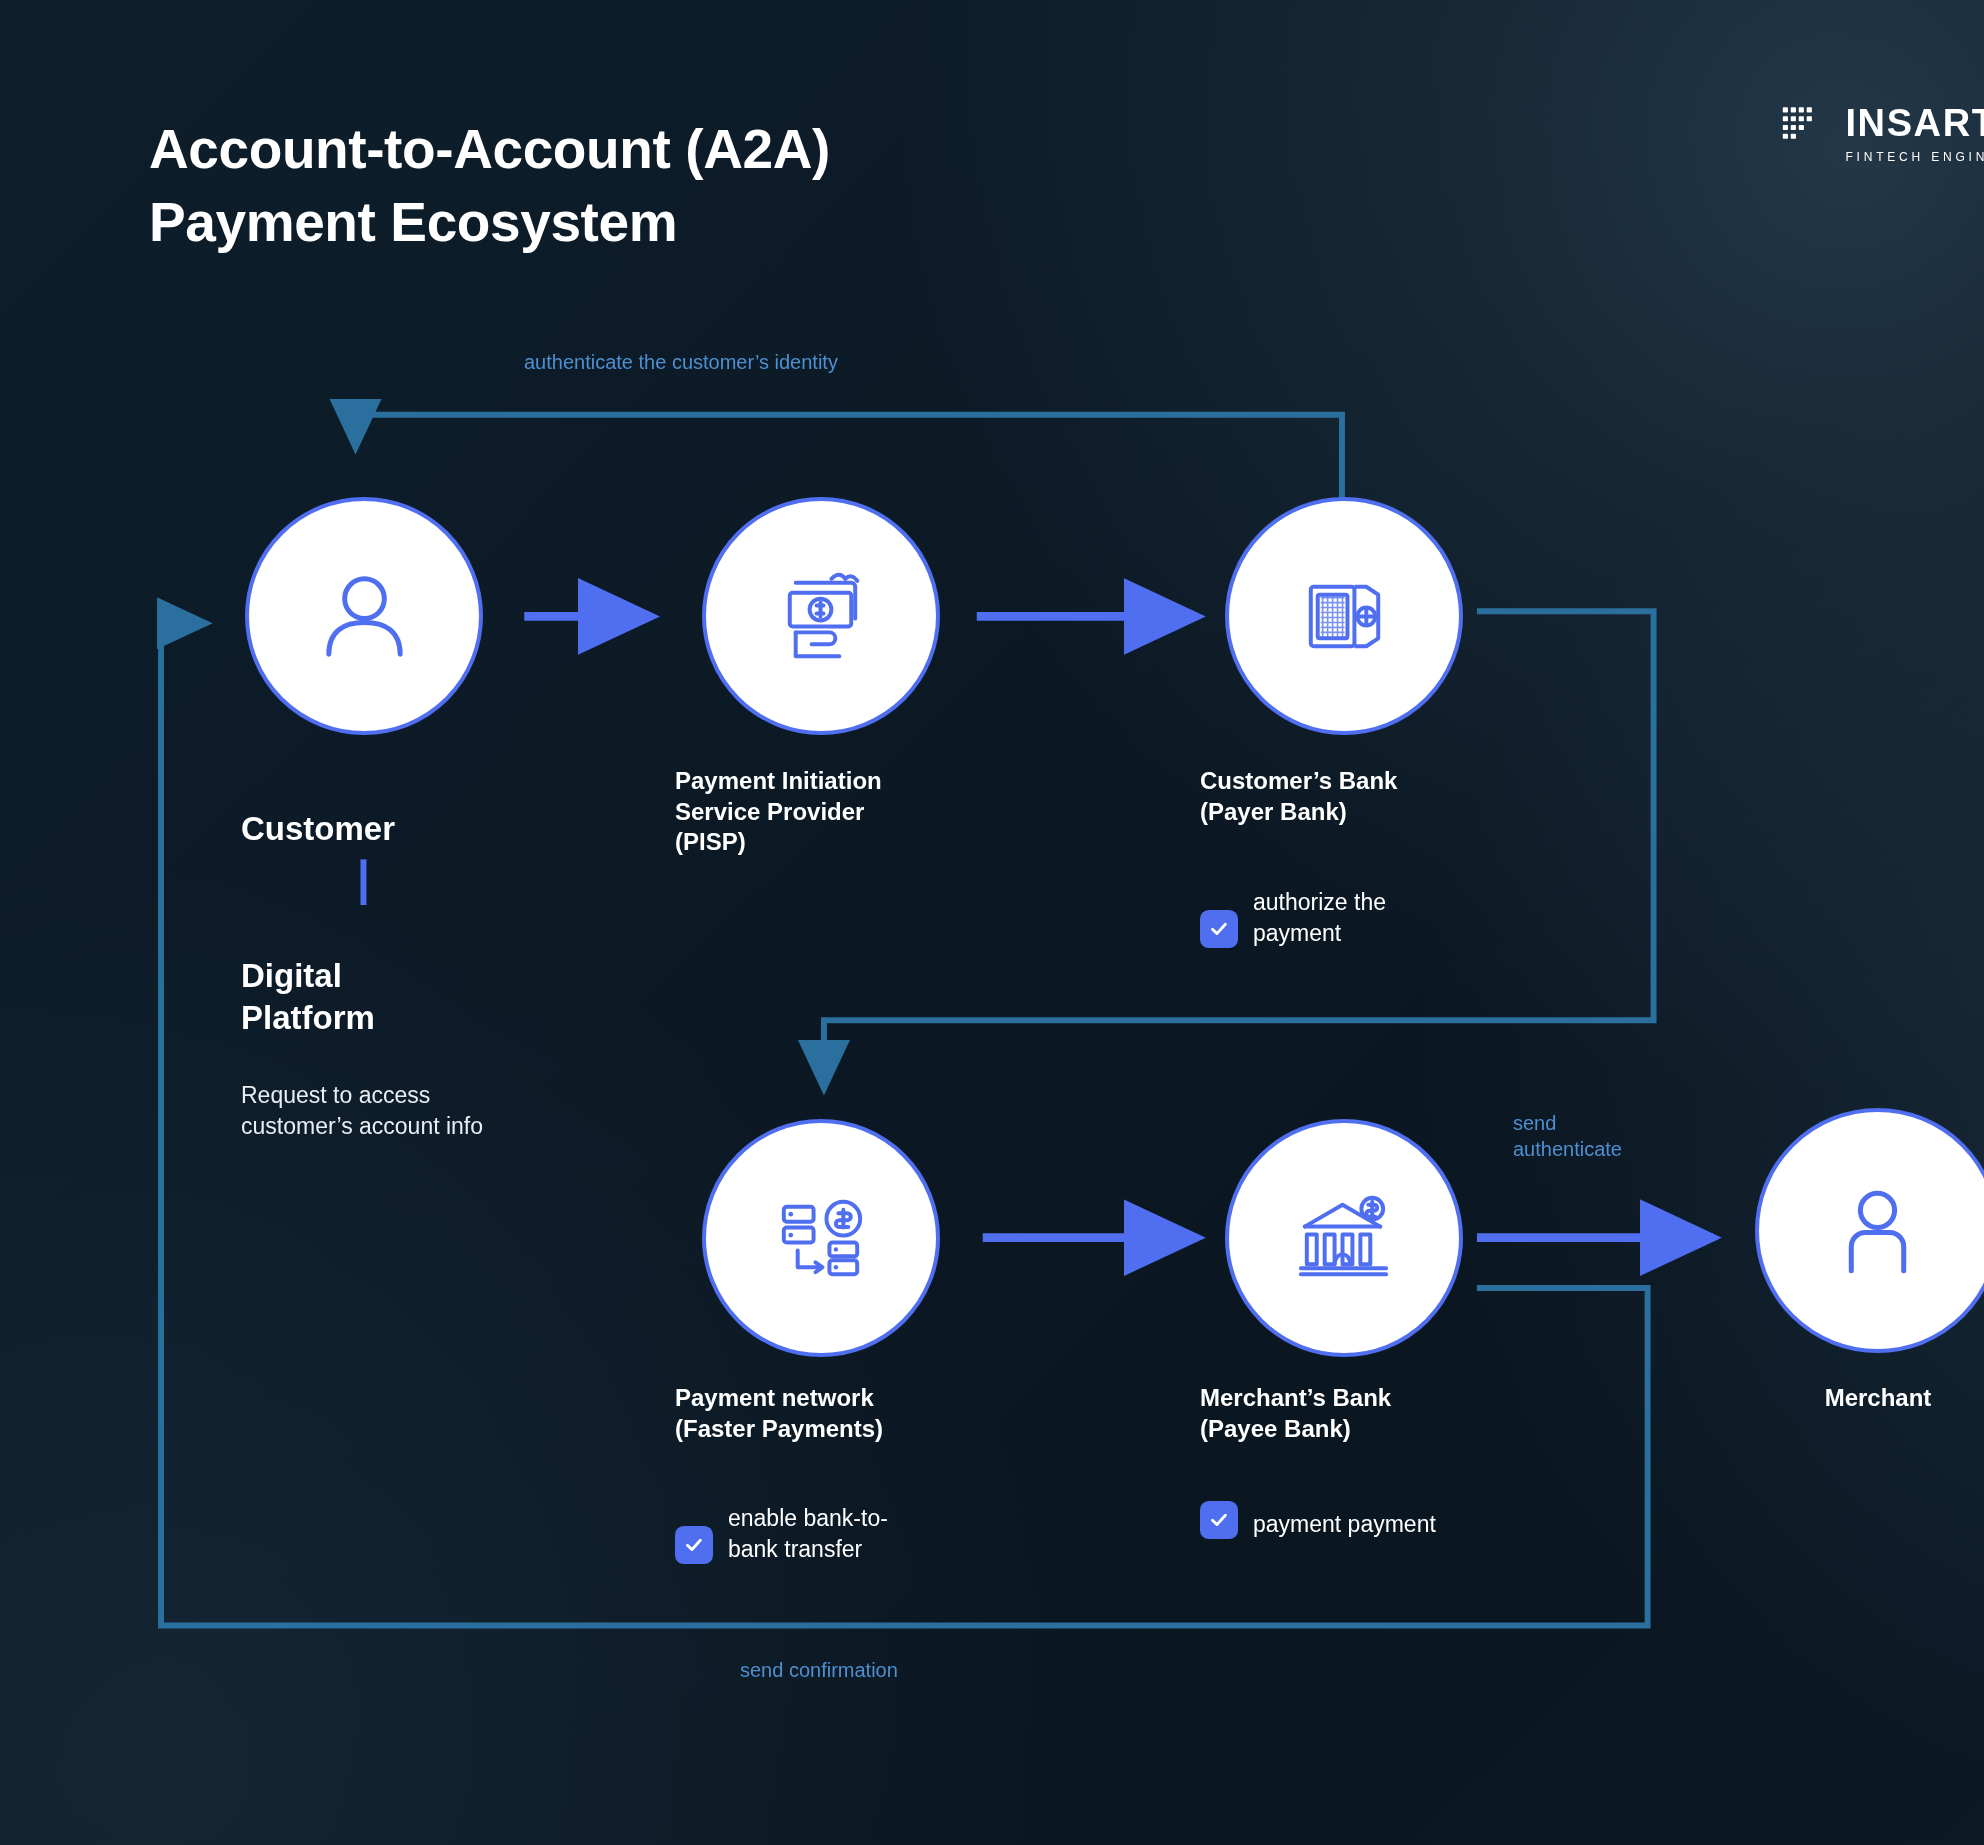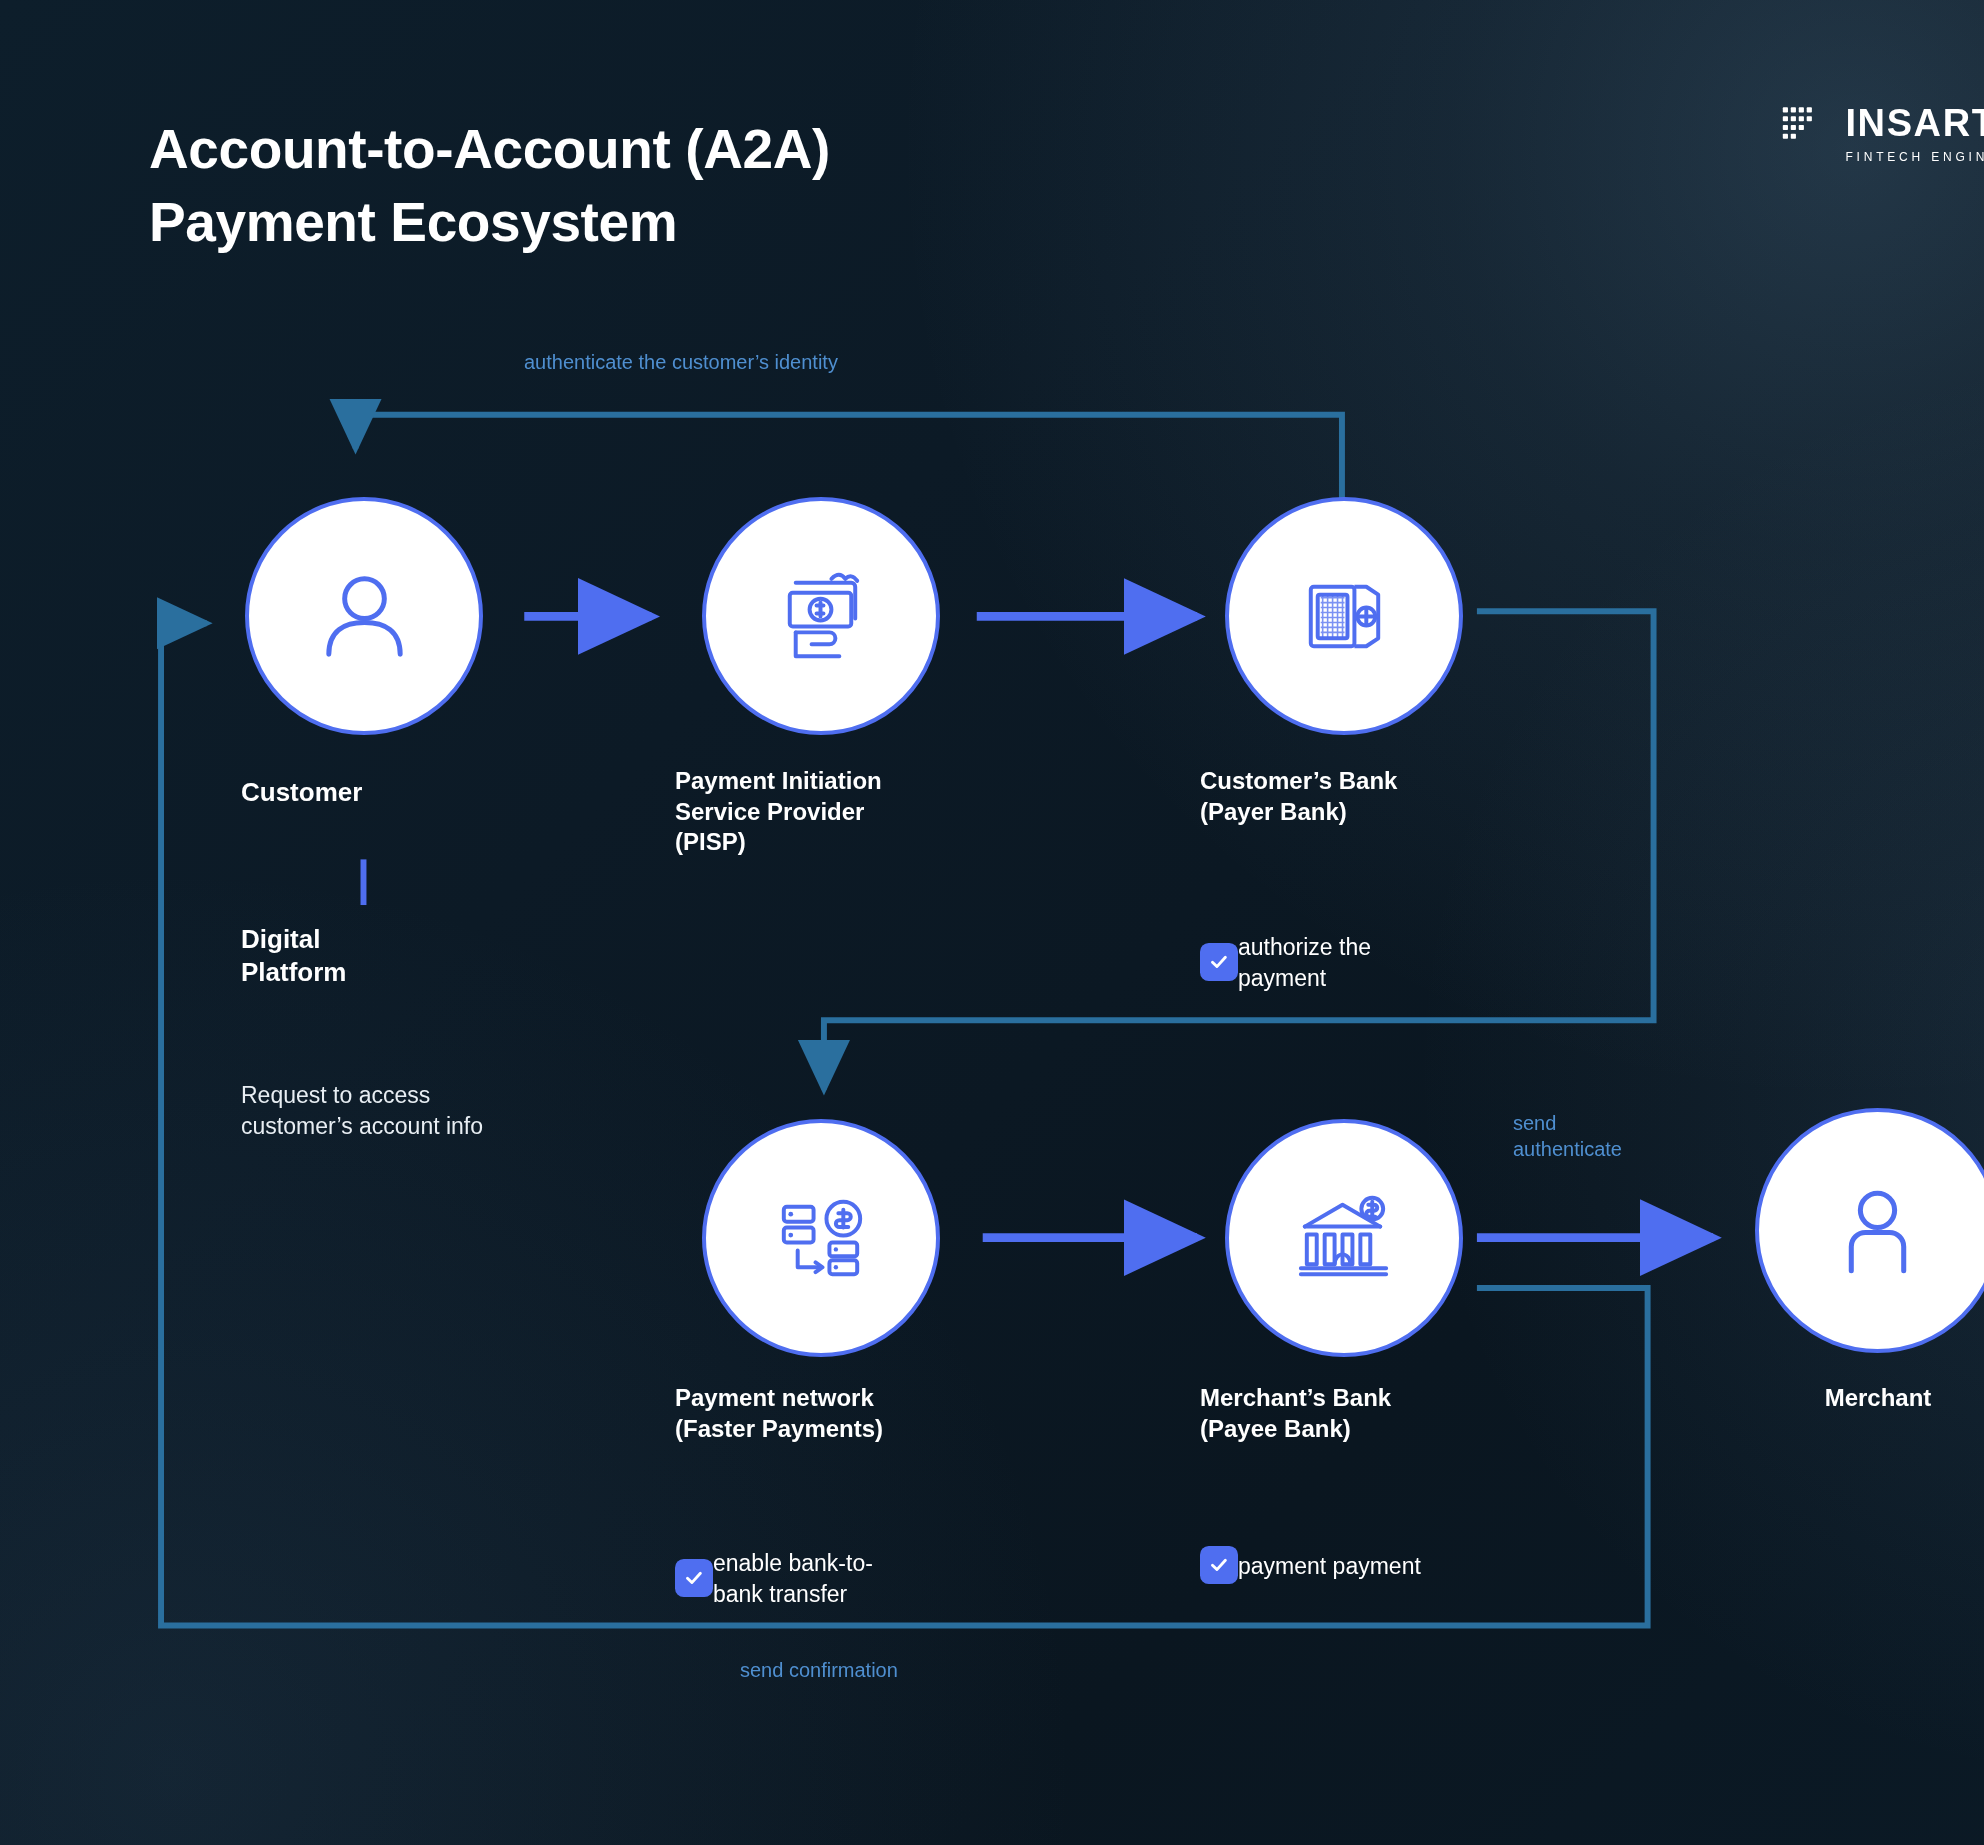--- a/index.html
+++ b/index.html
@@ -80,29 +80,29 @@
     justify-content: center;
   }
   .node-label {
     position: absolute;
     color: #ffffff;
     font-weight: bold;
     font-size: 24px;
     line-height: 1.28;
     text-align: center;
   }
-  .node-label.big { font-size: 26px; }
+  .node-label.big { font-size: 33px; margin-top: 32px; }
   .node-label.left { text-align: left; }
 
   
   .chip {
     position: absolute;
     display: flex;
-    align-items: center;
-    margin-top: 45px;
+    align-items: flex-end;
+    gap: 15px;
   }
   .chip-box {
     width: 38px;
     height: 38px;
     border-radius: 8.7px;
     background: #4f6ef0;
     flex: 0 0 auto;
     display: flex;
     align-items: center;
     justify-content: center;

